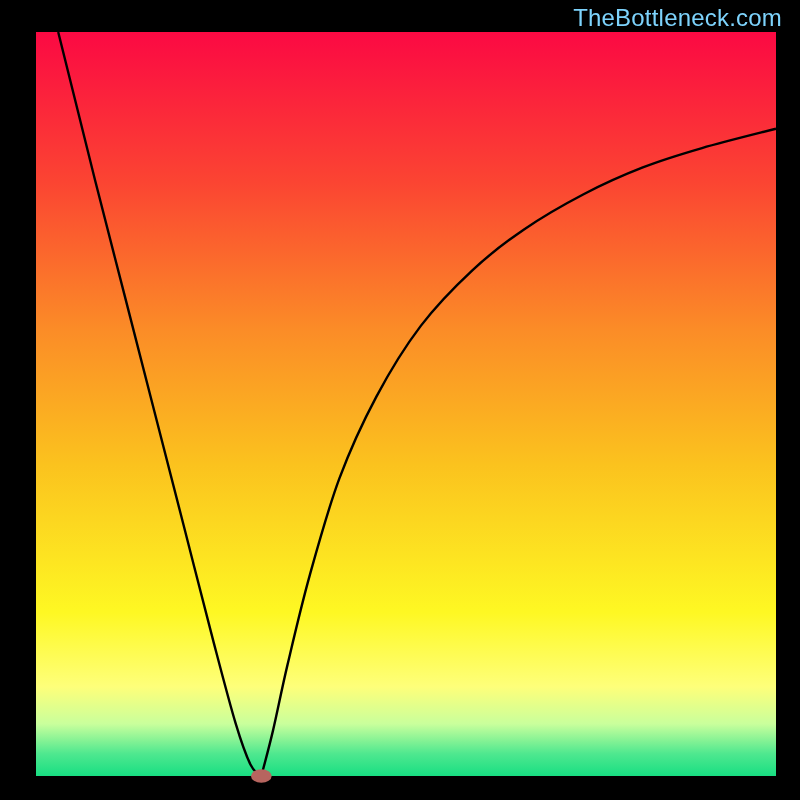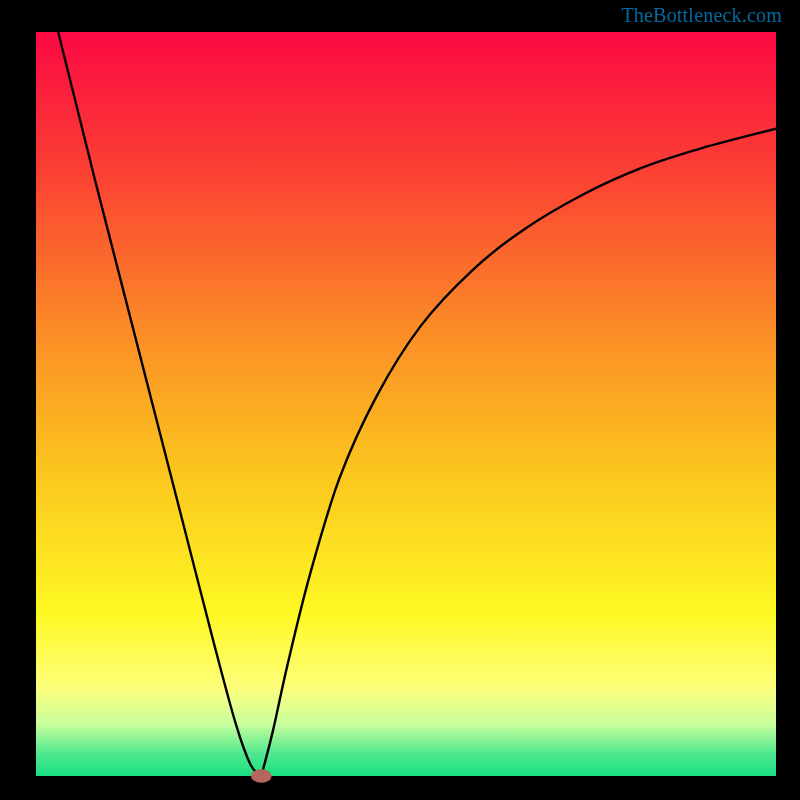--- a/index.html
+++ b/index.html
@@ -16,25 +16,25 @@
     left: 0;
     top: 0;
     width: 800px;
     height: 800px;
     background: #000;
   }
   .watermark {
     position: absolute;
     top: 4px;
     right: 18px;
-    color: #0369a1;
-    font-size: 20px;
+    color: #7dd3fc;
+    font-size: 24px;
     font-weight: 500;
     letter-spacing: 0.2px;
-    font-family: Liberation Serif, serif;
+    font-family: Liberation Sans, sans-serif;
   }
   svg {
     position: absolute;
     left: 0;
     top: 0;
   }
 </style>
 </head>
 <body>
 

